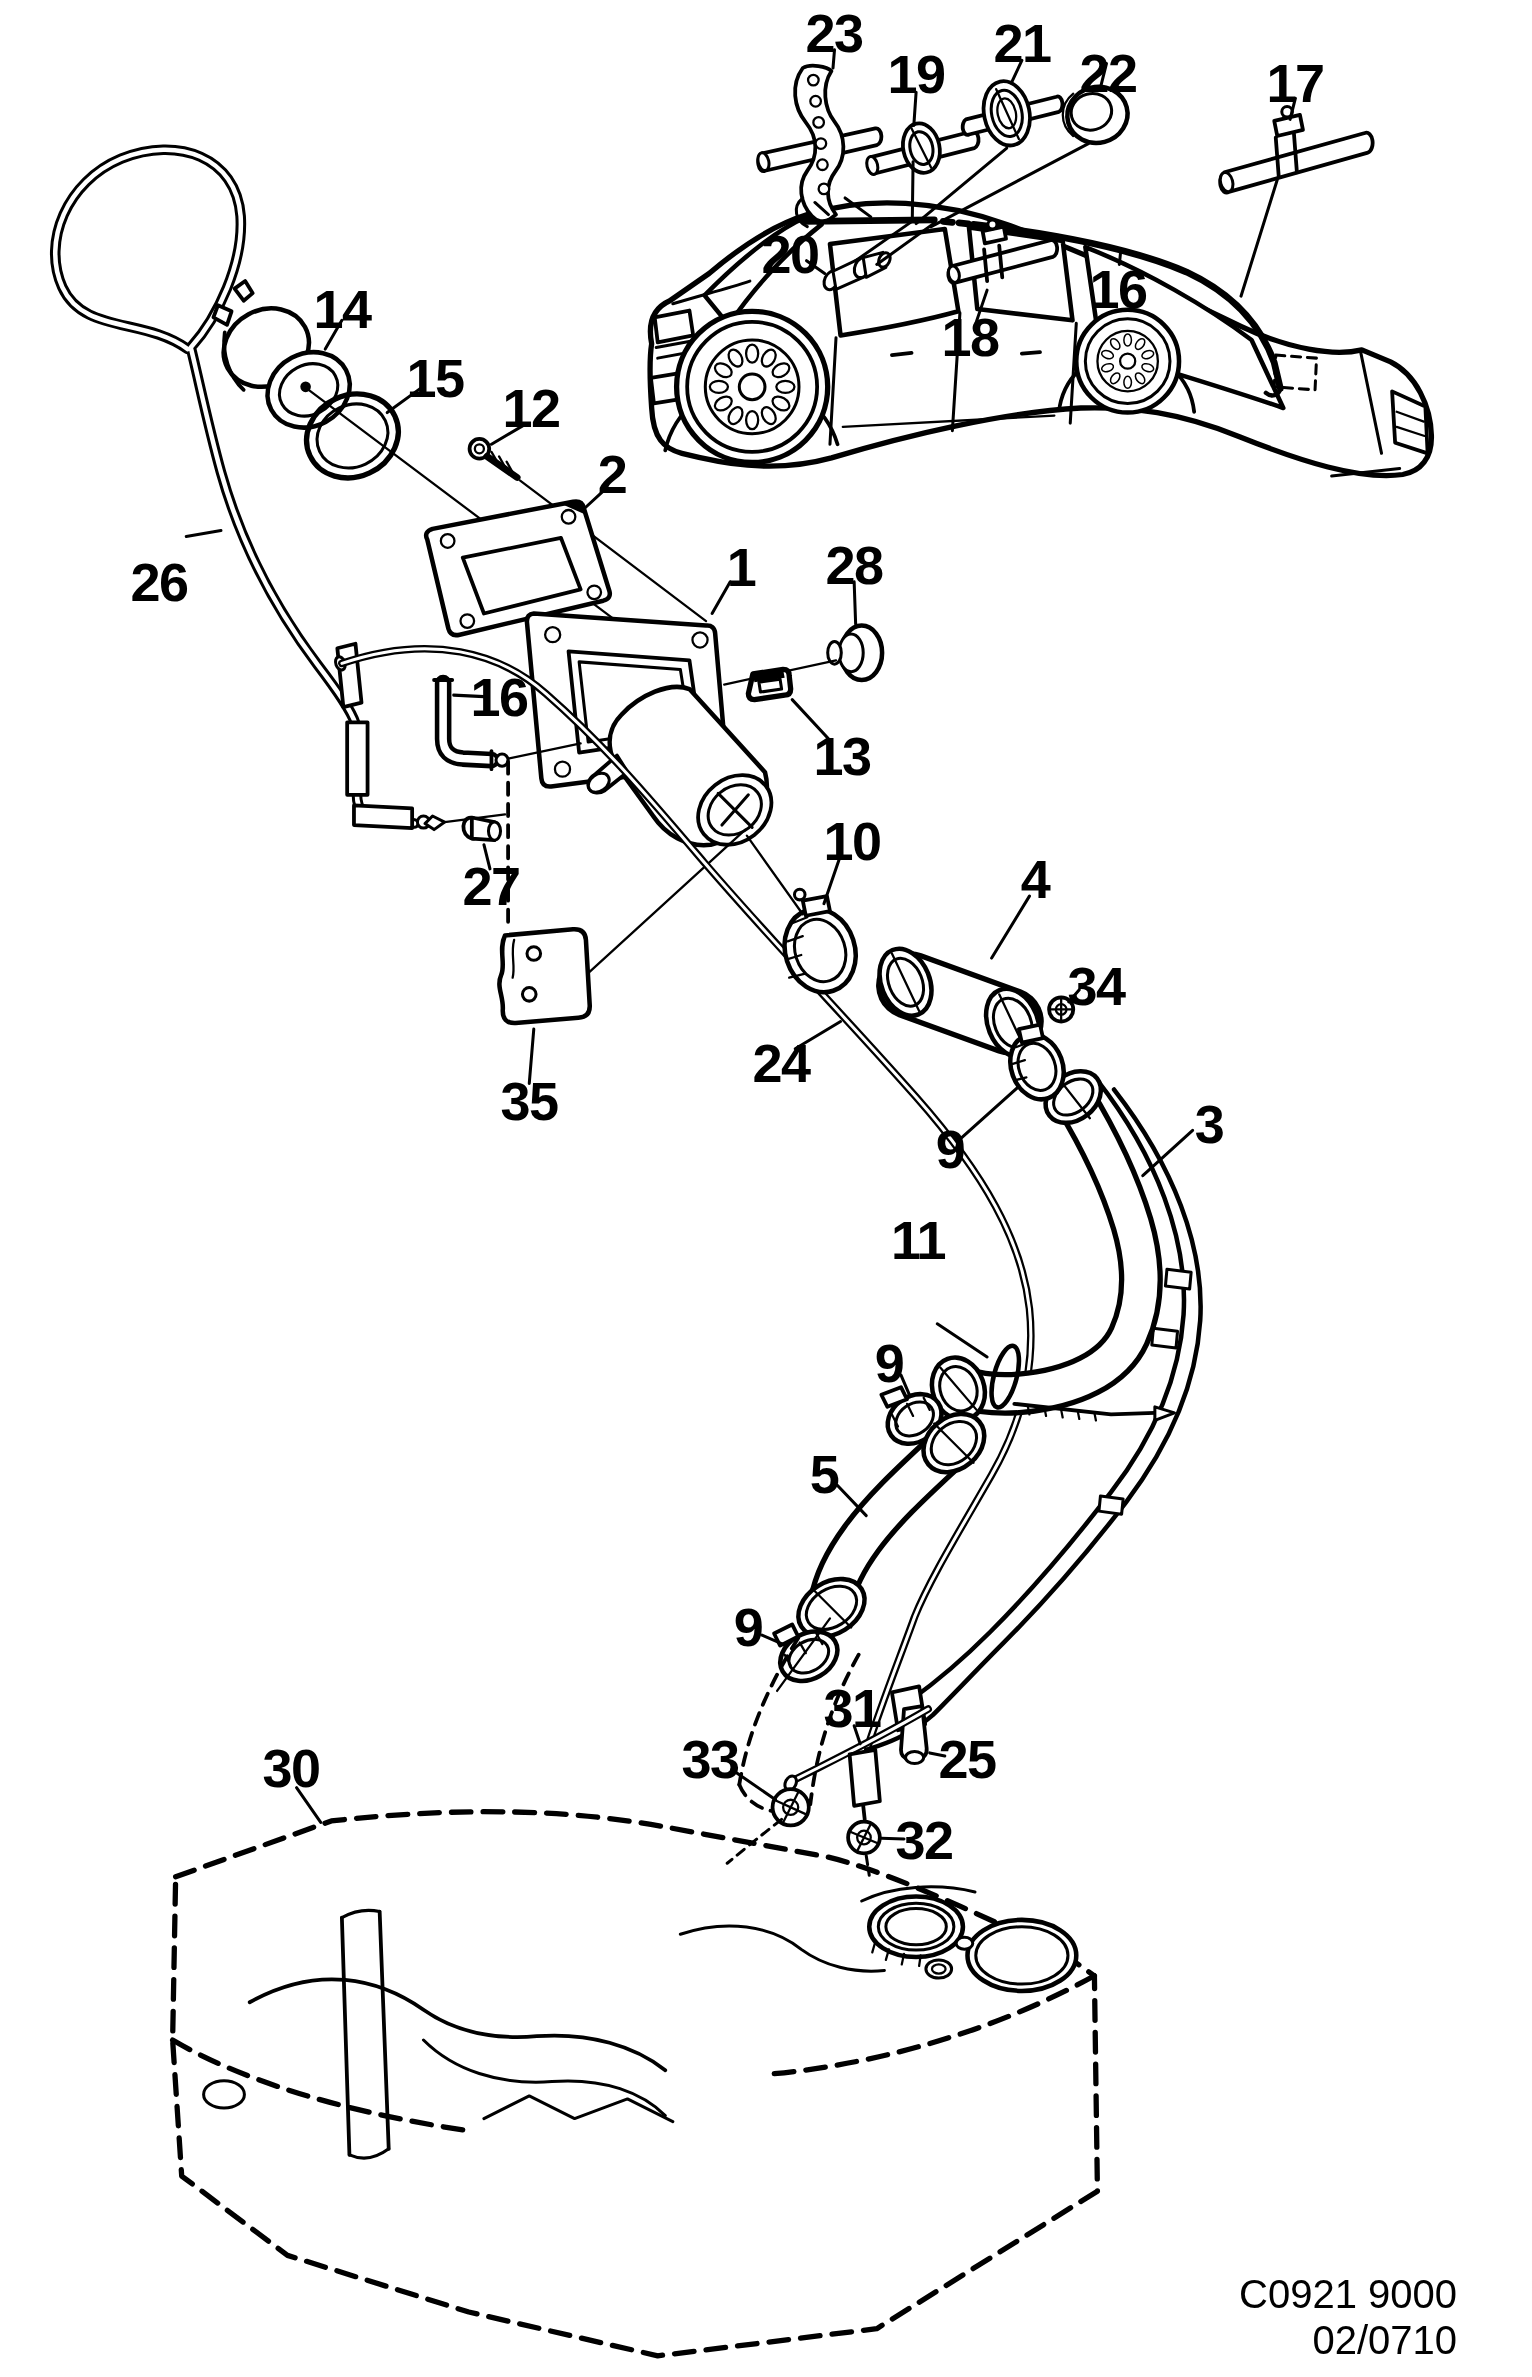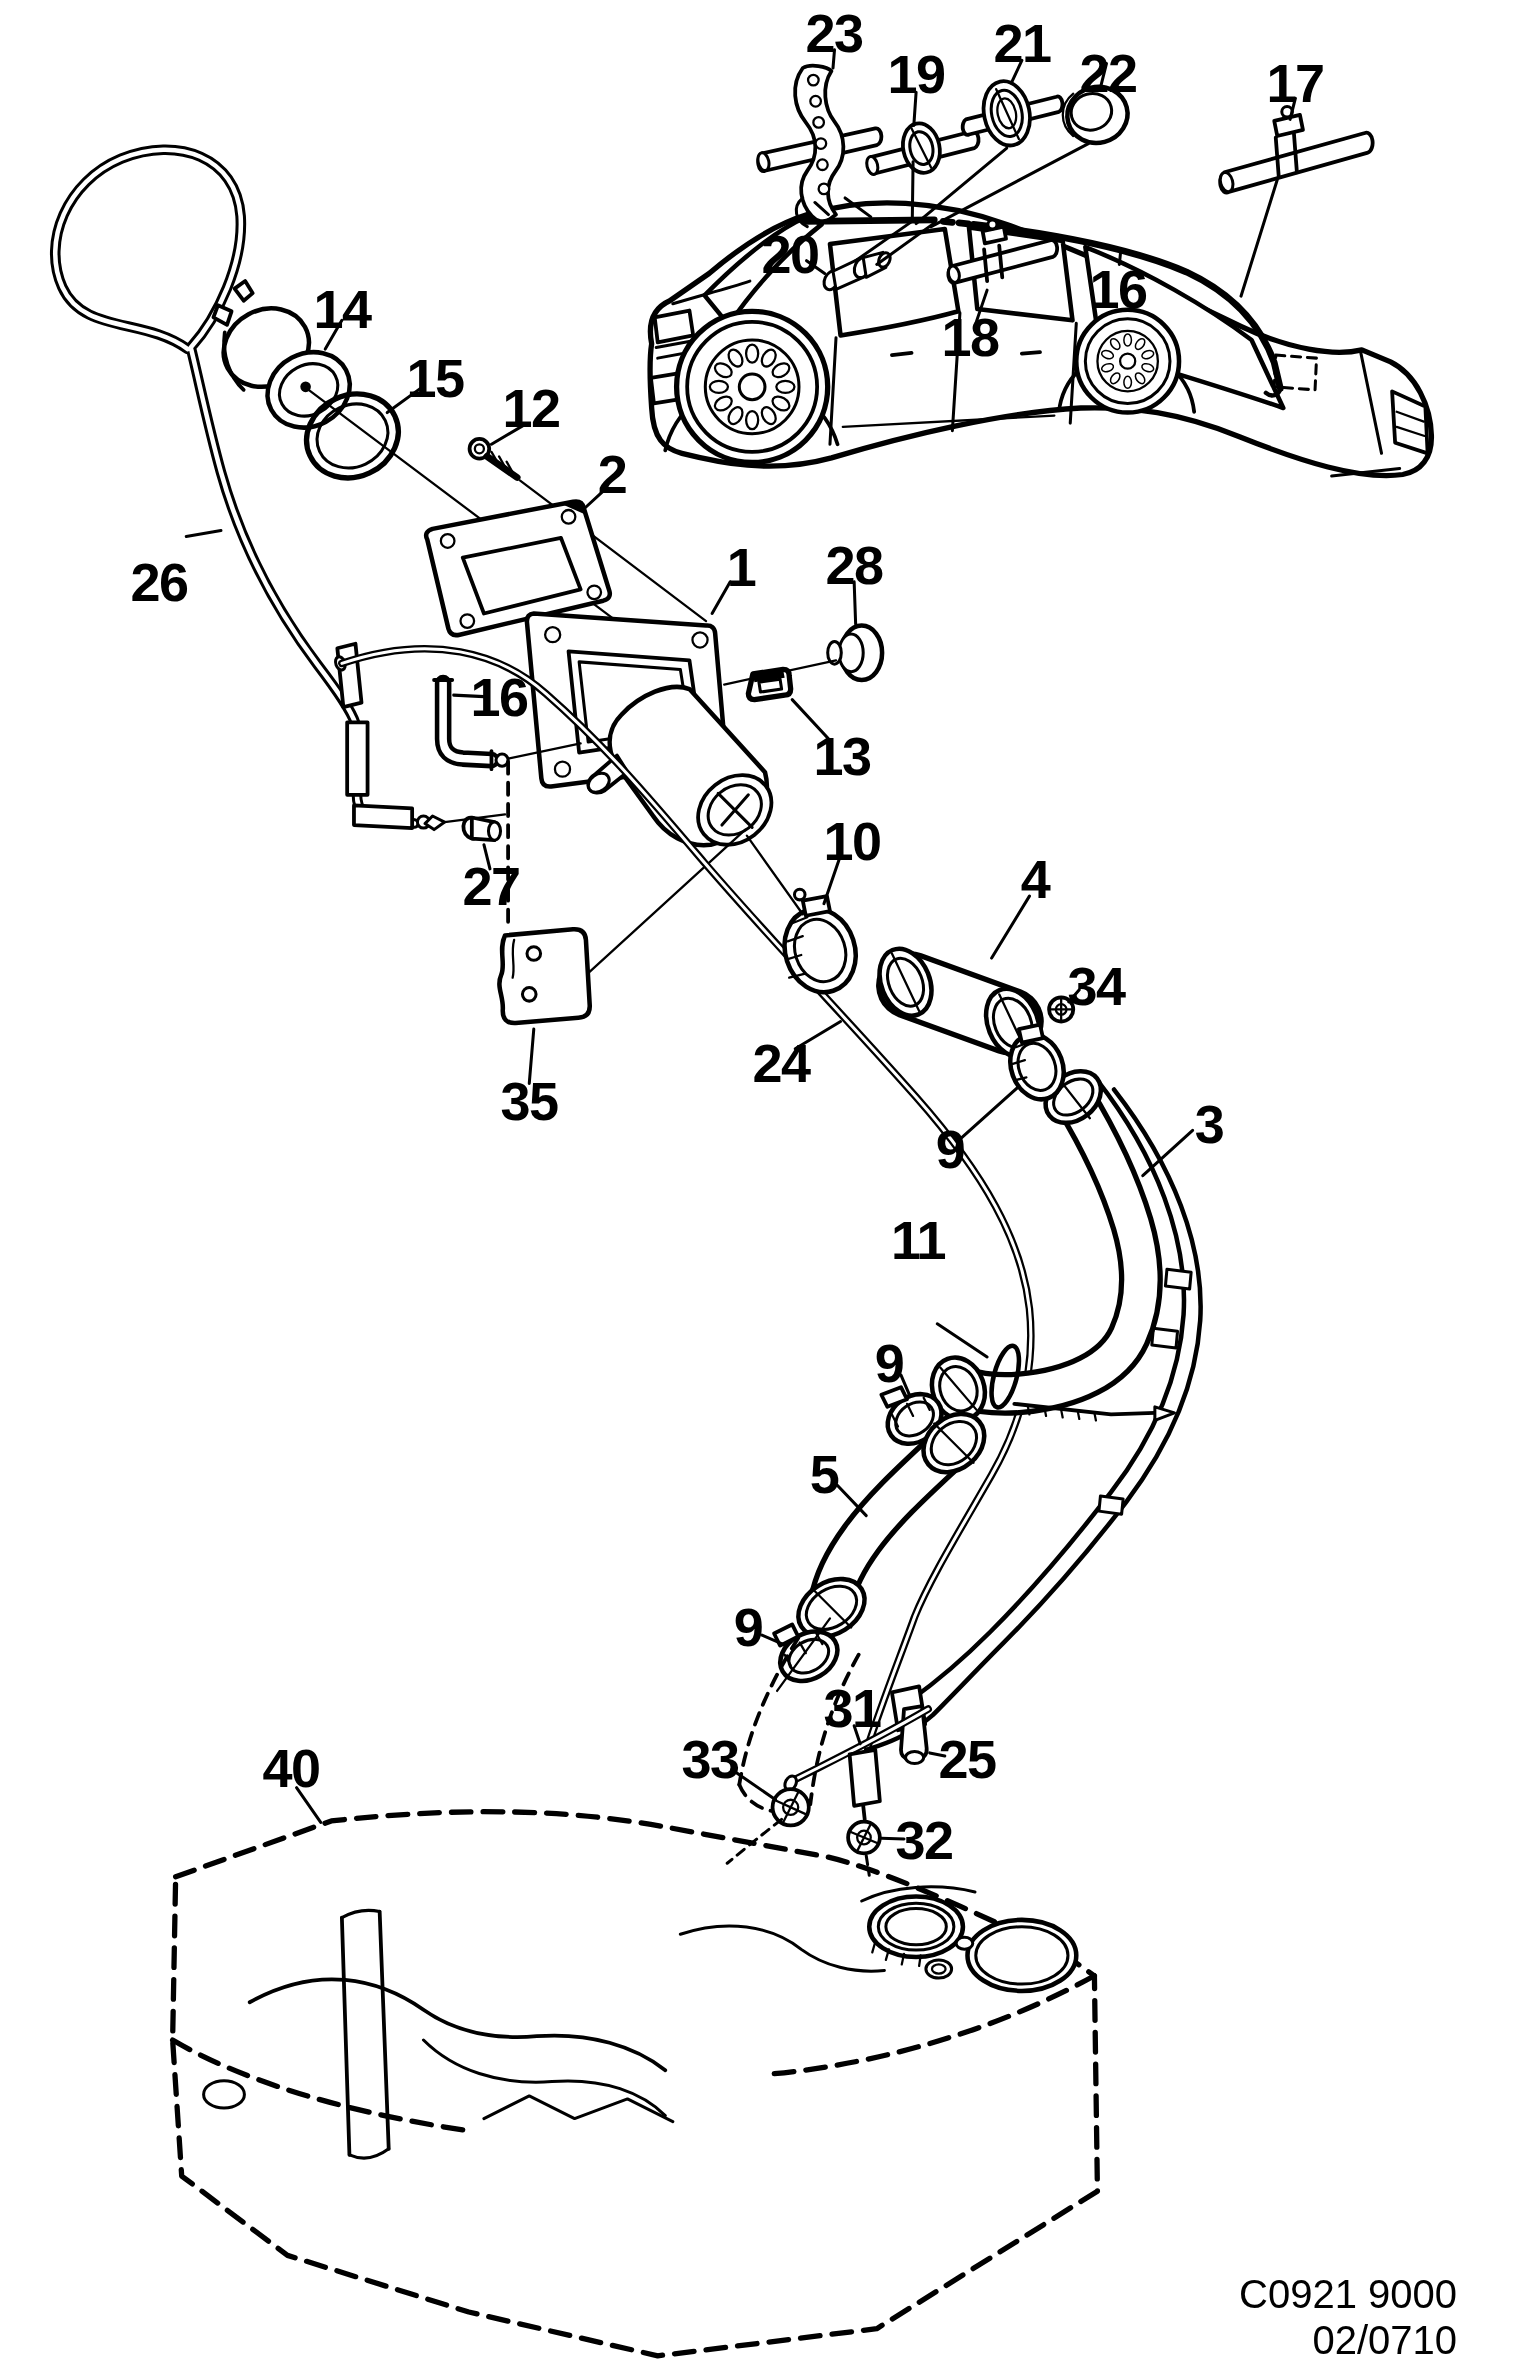--- a/index.html
+++ b/index.html
@@ -495,21 +495,21 @@
       <div class="callout" style="left: 950px; top: 1149px;">9</div>
       <div class="callout" style="left: 1209px; top: 1124px;">3</div>
       <div class="callout" style="left: 918px; top: 1240px;">11</div>
       <div class="callout" style="left: 889px; top: 1363px;">9</div>
       <div class="callout" style="left: 824px; top: 1474px;">5</div>
       <div class="callout" style="left: 748px; top: 1627px;">9</div>
       <div class="callout" style="left: 852px; top: 1708px;">31</div>
       <div class="callout" style="left: 710px; top: 1759px;">33</div>
       <div class="callout" style="left: 967px; top: 1759px;">25</div>
       <div class="callout" style="left: 924px; top: 1840px;">32</div>
-      <div class="callout" style="left: 291px; top: 1768px;">40</div>
+      <div class="callout" style="left: 291px; top: 1768px;">30</div>
     </div>
 
 <div id="footer">
   <div>C0921 9000</div>
   <div>02/0710</div>
 </div>
 
 </div>
 
 

